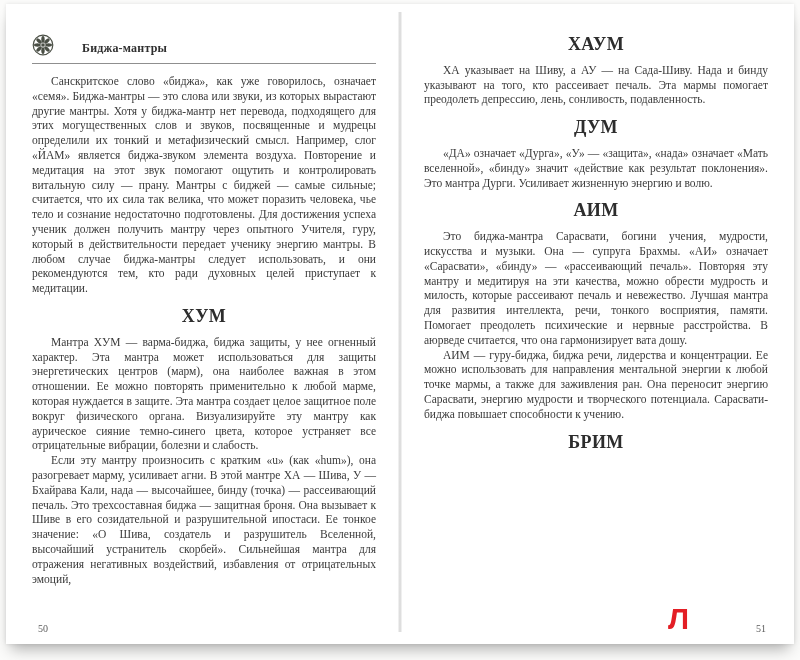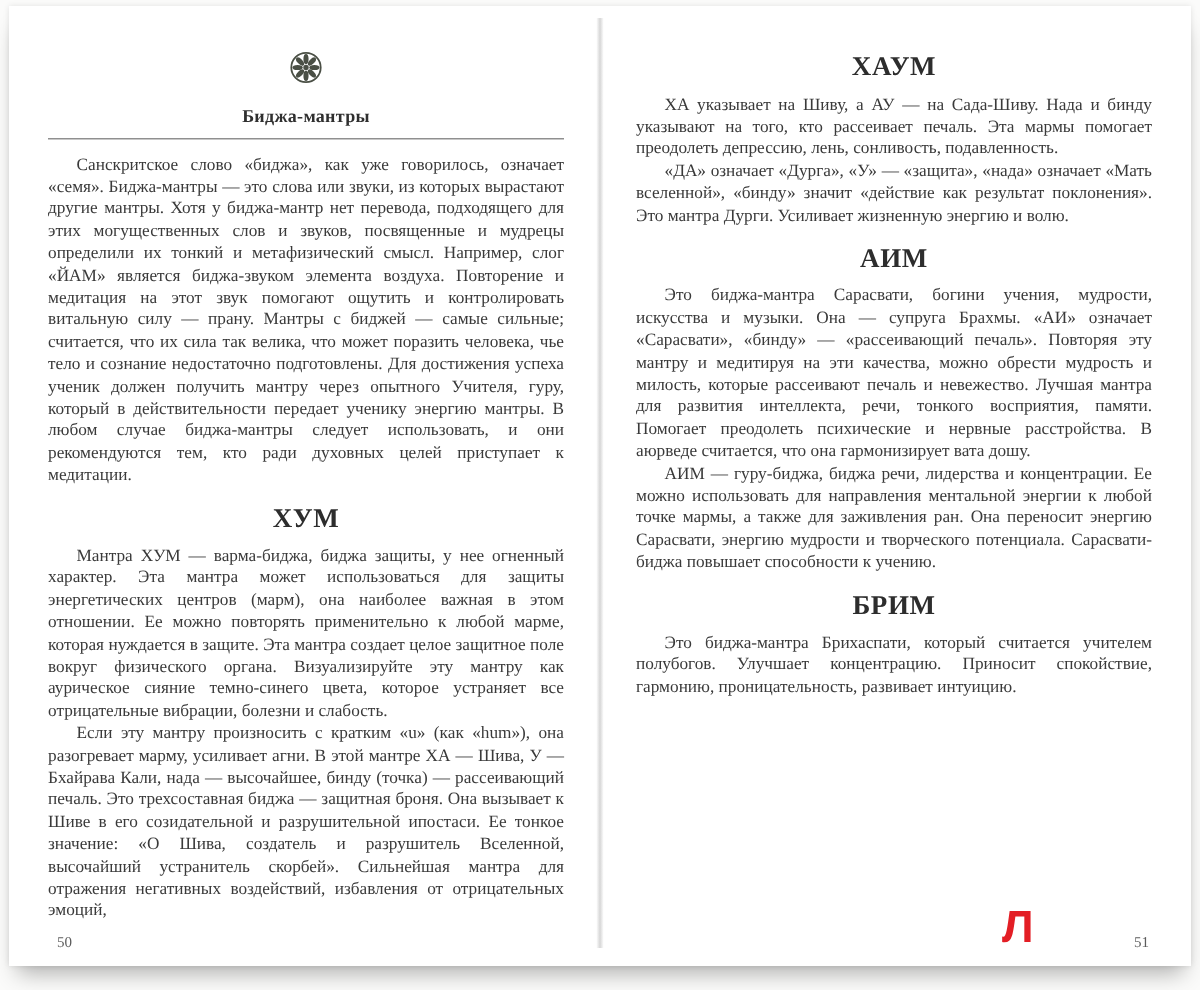--- a/index.html
+++ b/index.html
@@ -43,24 +43,23 @@
     line-height: 14.8px;
     text-align: justify;
     hyphens: auto;
     -webkit-hyphens: auto;
   }
   .page-left  { left: 26px;  width: 344px; padding-top: 30px; }
   .page-right { left: 418px; width: 344px; padding-top: 20px; }
 
   .page-header {
     display: flex;
-    align-items: center;
-    gap: 14px;
+    align-items: flex-end;
+    gap: 28px;
     padding-bottom: 7px;
-    flex-direction: column;
   }
   .chapter-title {
     font-weight: bold;
     font-size: 12px;
     color: #2f2f2f;
     letter-spacing: 0.2px;
   }
   .header-rule {
     border: none;
     border-top: 1px solid #8f8f8f;
@@ -136,32 +135,32 @@
 
       <p class="para indent">Если эту мантру произносить с кратким «u» (как «hum»), она разогревает марму, усиливает агни. В этой мантре ХА — Шива, У — Бхайрава Кали, нада — высочайшее, бинду (точка) — рассеивающий печаль. Это трехсоставная биджа — защитная броня. Она вызывает к Шиве в его созидательной и разрушительной ипостаси. Ее тонкое значение: «О Шива, создатель и разрушитель Вселенной, высочайший устранитель скорбей». Сильнейшая мантра для отражения негативных воздействий, избавления от отрицательных эмоций,</p>
     </div>
 
     <div class="page page-right">
 
       <h3 class="mantra-heading">ХАУМ</h3>
 
       <p class="para indent">ХА указывает на Шиву, а АУ — на Сада-Шиву. Нада и бинду указывают на того, кто рассеивает печаль. Эта мармы помогает преодолеть депрессию, лень, сонливость, подавленность.</p>
 
+      <h3 class="mantra-heading">ДУМ</h3>
 
       <p class="para indent">«ДА» означает «Дурга», «У» — «защита», «нада» означает «Мать вселенной», «бинду» значит «действие как результат поклонения». Это мантра Дурги. Усиливает жизненную энергию и волю.</p>
 
       <h3 class="mantra-heading">АИМ</h3>
 
       <p class="para indent">Это биджа-мантра Сарасвати, богини учения, мудрости, искусства и музыки. Она — супруга Брахмы. «АИ» означает «Сарасвати», «бинду» — «рассеивающий печаль». Повторяя эту мантру и медитируя на эти качества, можно обрести мудрость и милость, которые рассеивают печаль и невежество. Лучшая мантра для развития интеллекта, речи, тонкого восприятия, памяти. Помогает преодолеть психические и нервные расстройства. В аюрведе считается, что она гармонизирует вата дошу.</p>
 
       <p class="para indent">АИМ — гуру-биджа, биджа речи, лидерства и концентрации. Ее можно использовать для направления ментальной энергии к любой точке мармы, а также для заживления ран. Она переносит энергию Сарасвати, энергию мудрости и творческого потенциала. Сарасвати-биджа повышает способности к учению.</p>
 
       <h3 class="mantra-heading">БРИМ</h3>
 
-      <p class="para indent">Это биджа-мантра Брихаспати, который считается учителем полубогов. Улучшает концентрацию. Приносит спокойствие, гармонию, проницательность, развивает интуицию.</p>
     </div>
 
     <div class="spine"></div>
 
     <div class="page-number page-number-left">50</div>
     <div class="page-number page-number-right">51</div>
   </div>
 
   <div class="brand-logo">Л</div>
 </div>

